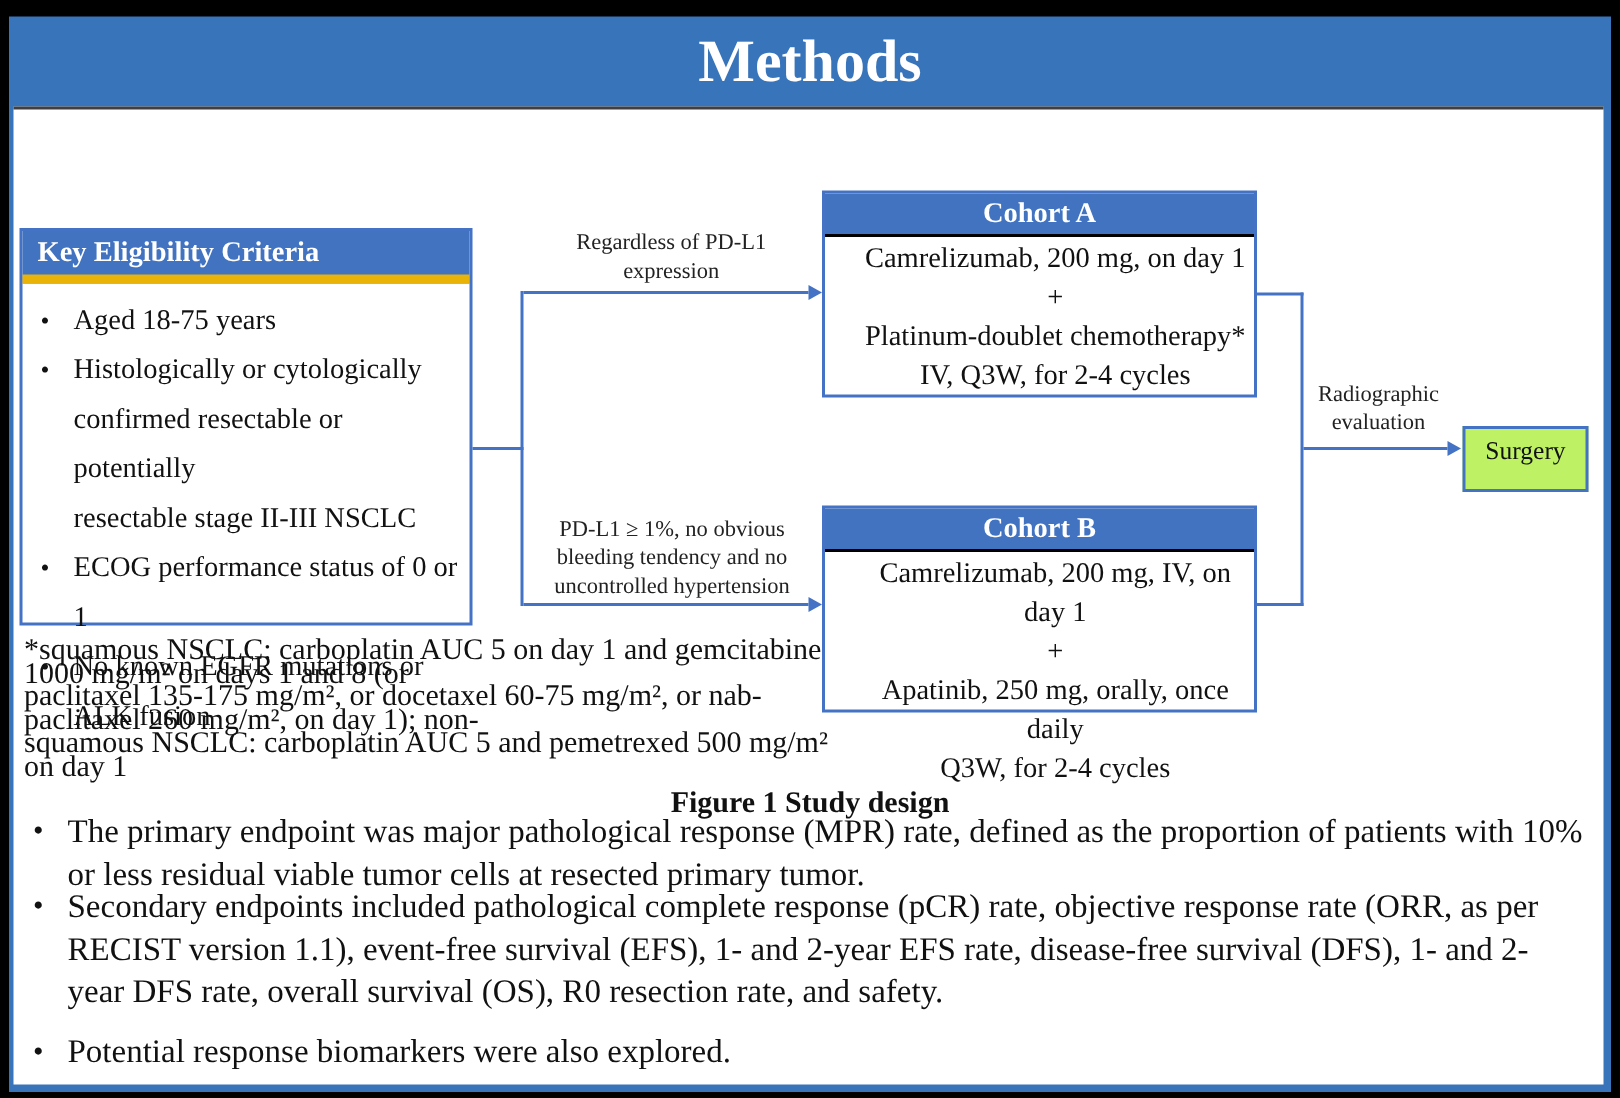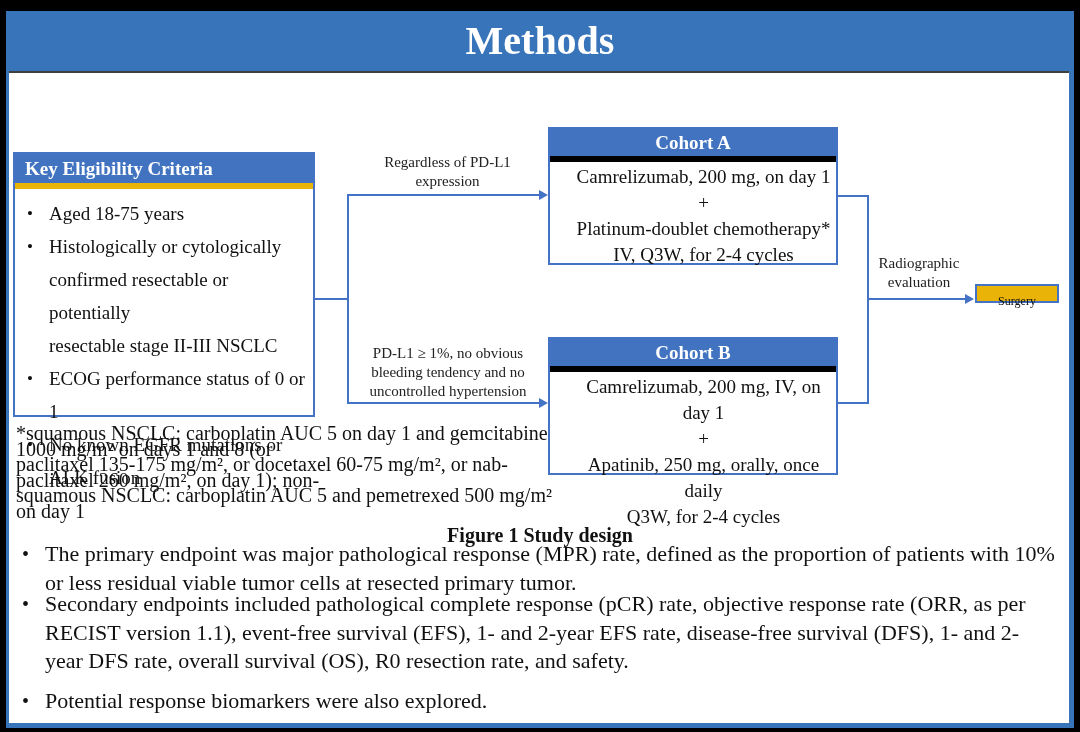--- a/index.html
+++ b/index.html
@@ -22,34 +22,34 @@
                font-weight:bold;font-size:19px;padding-left:10px;border-bottom:6px solid #eab308;}
   .elig-body{padding:8px 4px 0 8px;}
   .elig-item{position:relative;padding-left:26px;font-size:19px;line-height:33px;
              white-space:pre-line;}
   .elig-item::before{content:"\2022";position:absolute;left:4px;font-size:17px;}
 
   
   .cohort{position:absolute;left:548px;width:290px;height:138px;border:2px solid #4472c4;
           box-sizing:border-box;background:#fff;}
   .cohort-header{height:27px;line-height:27px;background:#4173c1;color:#fff;text-align:center;
-                 font-weight:bold;font-size:19px;border-bottom:6px solid #000000;}
+                 font-weight:bold;font-size:19px;border-bottom:2px solid #000000;}
   .cohort-line{text-align:center;font-size:19px;line-height:26px;padding-left:21px;}
   .cohort-body{padding-top:2px;}
 
   
   .line{position:absolute;background:#4472c4;}
   .arrowhead{position:absolute;width:0;height:0;border-top:5px solid transparent;
              border-bottom:5px solid transparent;border-left:9px solid #4472c4;}
   .flow-label{position:absolute;text-align:center;font-size:15px;line-height:19px;
               white-space:pre-line;color:#222;}
 
-  .surgery-box{position:absolute;left:975px;top:284px;width:84px;height:19px;
+  .surgery-box{position:absolute;left:975px;top:284px;width:84px;height:44px;
                border:2px solid #4472c4;box-sizing:border-box;text-align:center;
-               line-height:30px;font-size:12px;background:#eab308;}
+               line-height:30px;font-size:17px;background:#bef264;}
 
   .footnote{position:absolute;left:16px;top:426px;width:540px;font-size:20px;
             line-height:15.5px;white-space:pre-line;}
   .caption{position:absolute;left:0;top:484px;width:1080px;text-align:center;
            font-weight:bold;font-size:20px;margin-top:40px;}
 </style>
 </head>
 <body>
 
 <div class="slide">

